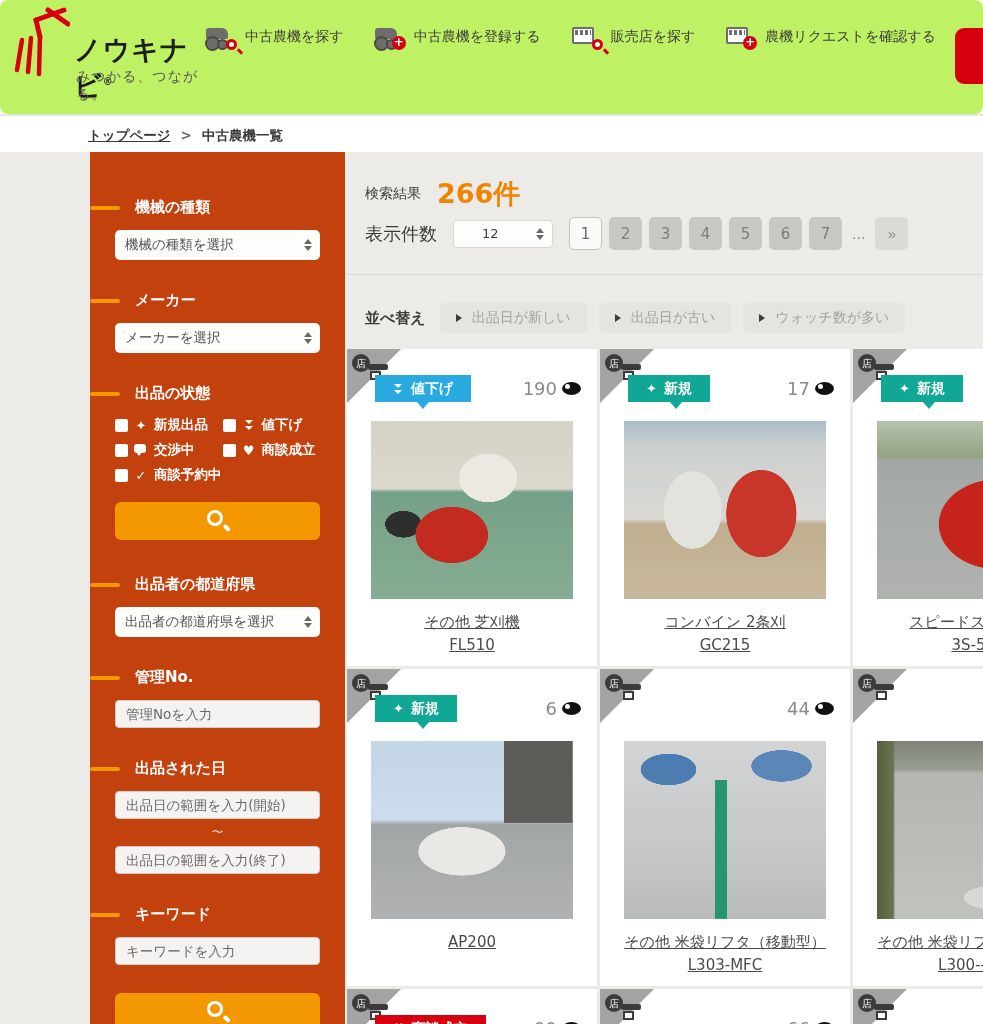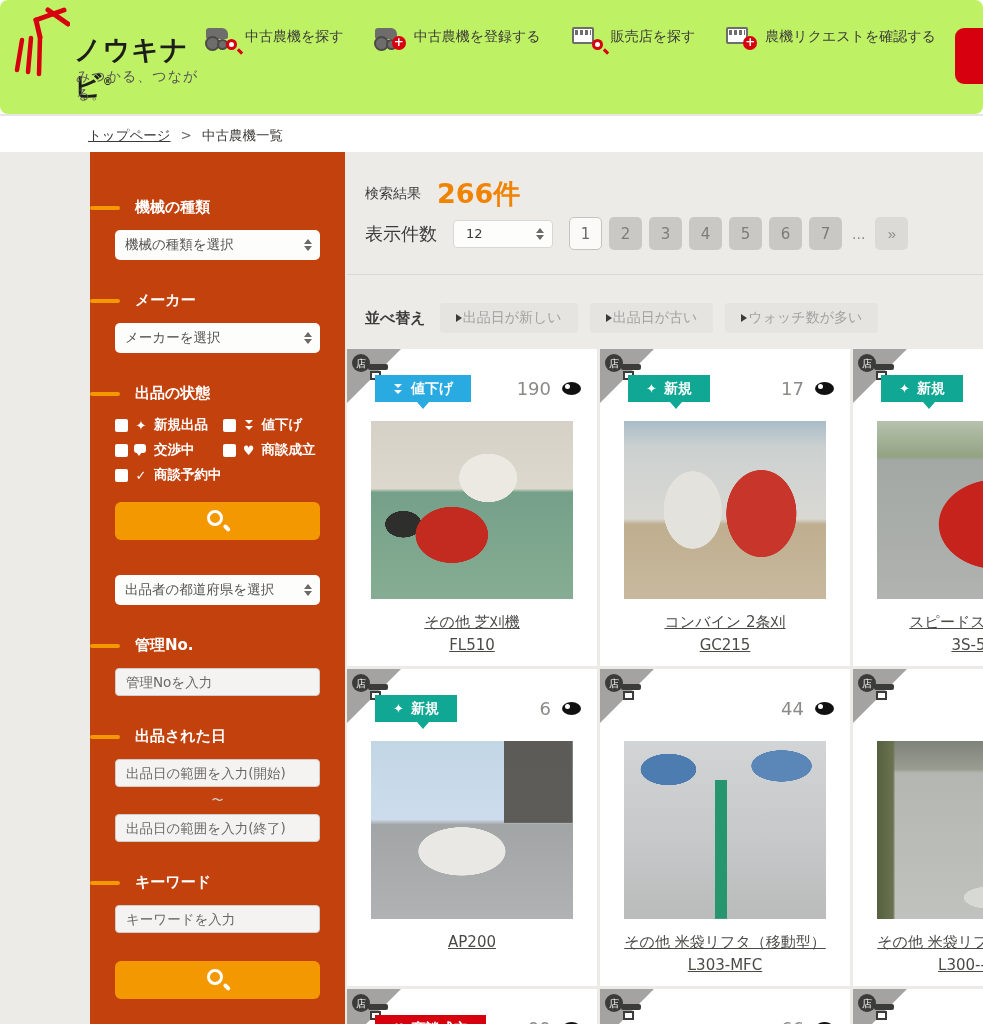--- a/index.html
+++ b/index.html
@@ -30,21 +30,21 @@
   .accent { position:absolute; right:0; bottom:0; }
   .accent.search { width:11px; height:11px; border:3px solid #d7000f; border-radius:50%; background:#fff; }
   .accent.search::after { content:""; position:absolute; left:8px; top:8px; width:6px; height:3px; background:#d7000f; transform:rotate(45deg); }
   .accent.add { width:14px; height:14px; background:#d7000f; border-radius:50%; color:#fff; font-size:12px; font-weight:bold;
       line-height:13px; text-align:center; }
   .accent.add::after { content:"+"; }
   .header-btn { position:absolute; left:955px; top:28px; width:60px; height:56px; background:#d7000f; border:none; border-radius:9px; cursor:pointer; }
 
   
   .crumbbar { position:absolute; top:114px; left:0; width:983px; height:38px; background:#fff; border-top:2px solid #e6e5e3; }
-  .crumb { position:absolute; left:88px; top:11px; font-size:13.5px; color:#3d3b39; }
+  .crumb { position:absolute; left:88px; top:11px; font-size:13.5px; color:#3d3b39;font-weight:bold; }
   .crumb a { color:#3d3b39; text-decoration:underline; cursor:pointer; }
   .crumb .sep { margin:0 10px; color:#6b6967; }
 
   
   .main { position:absolute; top:152px; left:0; width:983px; height:872px; background:#ecebe8; }
 
   
   .sidebar { position:absolute; left:90px; top:0; width:255px; height:872px; background:#c2410c; padding-top:46px; }
   .side-label { position:relative; padding-left:45px; color:#fff; font-size:15px; font-weight:bold; margin-bottom:13px; }
   .side-label::before { content:""; position:absolute; left:0; top:50%; margin-top:-2px; width:30px; height:4px; background:#f39800; border-radius:2px; }
@@ -79,32 +79,32 @@
   .mag::after { content:""; position:absolute; left:13px; top:13px; width:8px; height:3.5px; background:#fff; transform:rotate(45deg); border-radius:2px; }
 
   
   .content { position:absolute; left:347px; top:0; width:760px; }
   .results-row { display:flex; align-items:center; margin:28px 0 0 18px; }
   .res-label { font-size:14px; color:#3d3b39;text-align:right; }
   .res-count { font-size:27px; font-weight:bold; color:#f08300; margin-left:16px; line-height:1; }
   .pp-row { display:flex; align-items:center; margin:10px 0 0 18px; }
   .pp-label { font-size:18px; color:#3d3b39; }
   .pp-select { margin-left:16px; width:100px; height:28px; background:#fdfdfb; border:1px solid #d8d7d4; border-radius:4px;
-      display:flex; align-items:center; padding:0 8px 0 12px; cursor:pointer; }
+      display:flex; align-items:center; padding:0 8px 0 28px; cursor:pointer; }
   .pp-select .sel-text { font-size:13px; color:#3d3b39; }
   .pager { display:flex; align-items:center; gap:7px; margin-left:16px; }
   .pg { width:33px; height:33px; border-radius:5px; border:none; background:#c9c8c5; color:#7d7c79; font-size:15px; cursor:pointer; font-family:inherit; }
   .pg.active { background:#fbfaf8; border:1px solid #c4c3c0; color:#6b6a67; }
   .pg-ellipsis { color:#8b8a87; font-size:14px; margin:0 3px; }
   .pg-next { width:33px; height:33px; border-radius:5px; border:none; background:#dbdad6; color:#8b8a87; font-size:15px; cursor:pointer; }
   .divider { width:636px; border-top:1px solid #d9d8d5; margin-top:24px; }
   .sort-row { display:flex; align-items:center; margin:28px 0 0 18px; }
   .sort-label { font-size:15px; font-weight:bold; color:#3d3b39; }
   .sort-btns { display:flex; gap:12px; margin-left:14px; }
-  .sort-btn { height:30px; background:#e5e4e1; border:none; border-radius:3px; padding:0 16px; display:flex; align-items:center; gap:1px;
+  .sort-btn { height:30px; background:#e5e4e1; border:none; border-radius:3px; padding:0 16px; display:flex; align-items:center; gap:10px;
       cursor:pointer; }
   .tri { width:0; height:0; border-top:4.5px solid transparent; border-bottom:4.5px solid transparent; border-left:6px solid #3d3b39; }
   .sort-txt { font-size:14px; color:#a3a29f; }
 
   
   .grid { display:flex; flex-wrap:wrap; gap:3px; margin-top:16px; width:760px; }
   .card { position:relative; width:250px; height:317px; background:#fff; cursor:pointer; flex:none; }
   .corner { position:absolute; left:0; top:0; width:0; height:0;
       border-top:54px solid #a5a3a1; border-right:54px solid transparent; }
   .shop-ico { position:absolute; left:3px; top:4px; }
@@ -113,21 +113,21 @@
   .badge::after { content:""; position:absolute; left:42px; top:27px; width:0; height:0;
       border-left:6px solid transparent; border-right:6px solid transparent; border-top:7px solid; }
   .b-down { background:#29abe2; } .b-down::after { border-top-color:#29abe2; }
   .b-new  { background:#10a795; } .b-new::after  { border-top-color:#10a795; }
   .b-sold { background:#d7000f; } .b-sold::after { border-top-color:#d7000f; }
   .badge-gi { font-size:13px; line-height:1; }
   .badge-gi.icon-chevrons { position:relative; width:11px; height:13px; }
   .badge-gi.icon-chevrons::before, .badge-gi.icon-chevrons::after { content:""; position:absolute; left:1px; width:0; height:0;
       border-left:4.5px solid transparent; border-right:4.5px solid transparent; border-top:4px solid #fff; }
   .badge-gi.icon-chevrons::before { top:2px; } .badge-gi.icon-chevrons::after { top:8px; }
-  .views { position:absolute; right:16px; top:29px; display:flex; align-items:center; gap:11px; }
+  .views { position:absolute; right:16px; top:29px; display:flex; align-items:center; gap:5px; }
   .views-num { font-size:18px; color:#8a8a87; }
   .eye { width:19px; height:13px; background:#111; border-radius:50%; position:relative; display:inline-block; }
   .eye::after { content:""; position:absolute; left:3px; top:2px; width:5px; height:5px; background:#fff; border-radius:50%; }
   .photo { position:absolute; left:24px; top:72px; width:202px; height:178px; }
   .caption { position:absolute; top:262px; left:0; width:100%; text-align:center; line-height:1.55; }
   .caption a { display:block; font-size:15px; color:#4a4a47; text-decoration:underline; cursor:pointer; white-space:nowrap; }
 
   .photo-mower { background:
       radial-gradient(ellipse 48px 40px at 58% 32%, #ece9e2 0 60%, rgba(0,0,0,0) 61%),
       radial-gradient(ellipse 62px 48px at 40% 64%, #c32b20 0 58%, rgba(0,0,0,0) 59%),
@@ -272,20 +272,21 @@
           <span class="gi">✓</span>
           <span class="chk-label">商談予約中</span>
         </label>
       </div>
       <button class="search-btn">
         <span class="mag"></span>
       </button>
     </div>
 
     <div class="side-sec" style="margin-top:35px;">
+      <div class="side-label">出品者の都道府県</div>
       <div class="select">
         <span class="sel-text">出品者の都道府県を選択</span>
         <span class="updown">
             <i class="up"></i>
             <i class="dn"></i>
           </span>
       </div>
     </div>
 
     <div class="side-sec">

